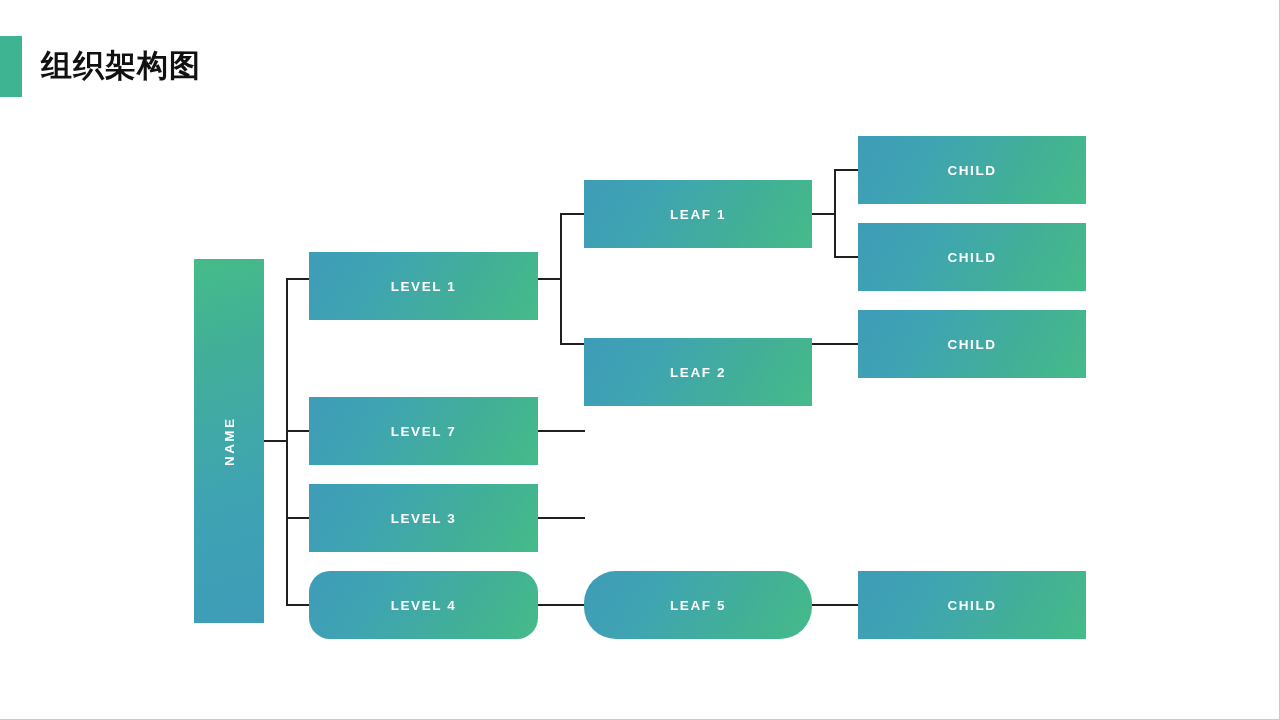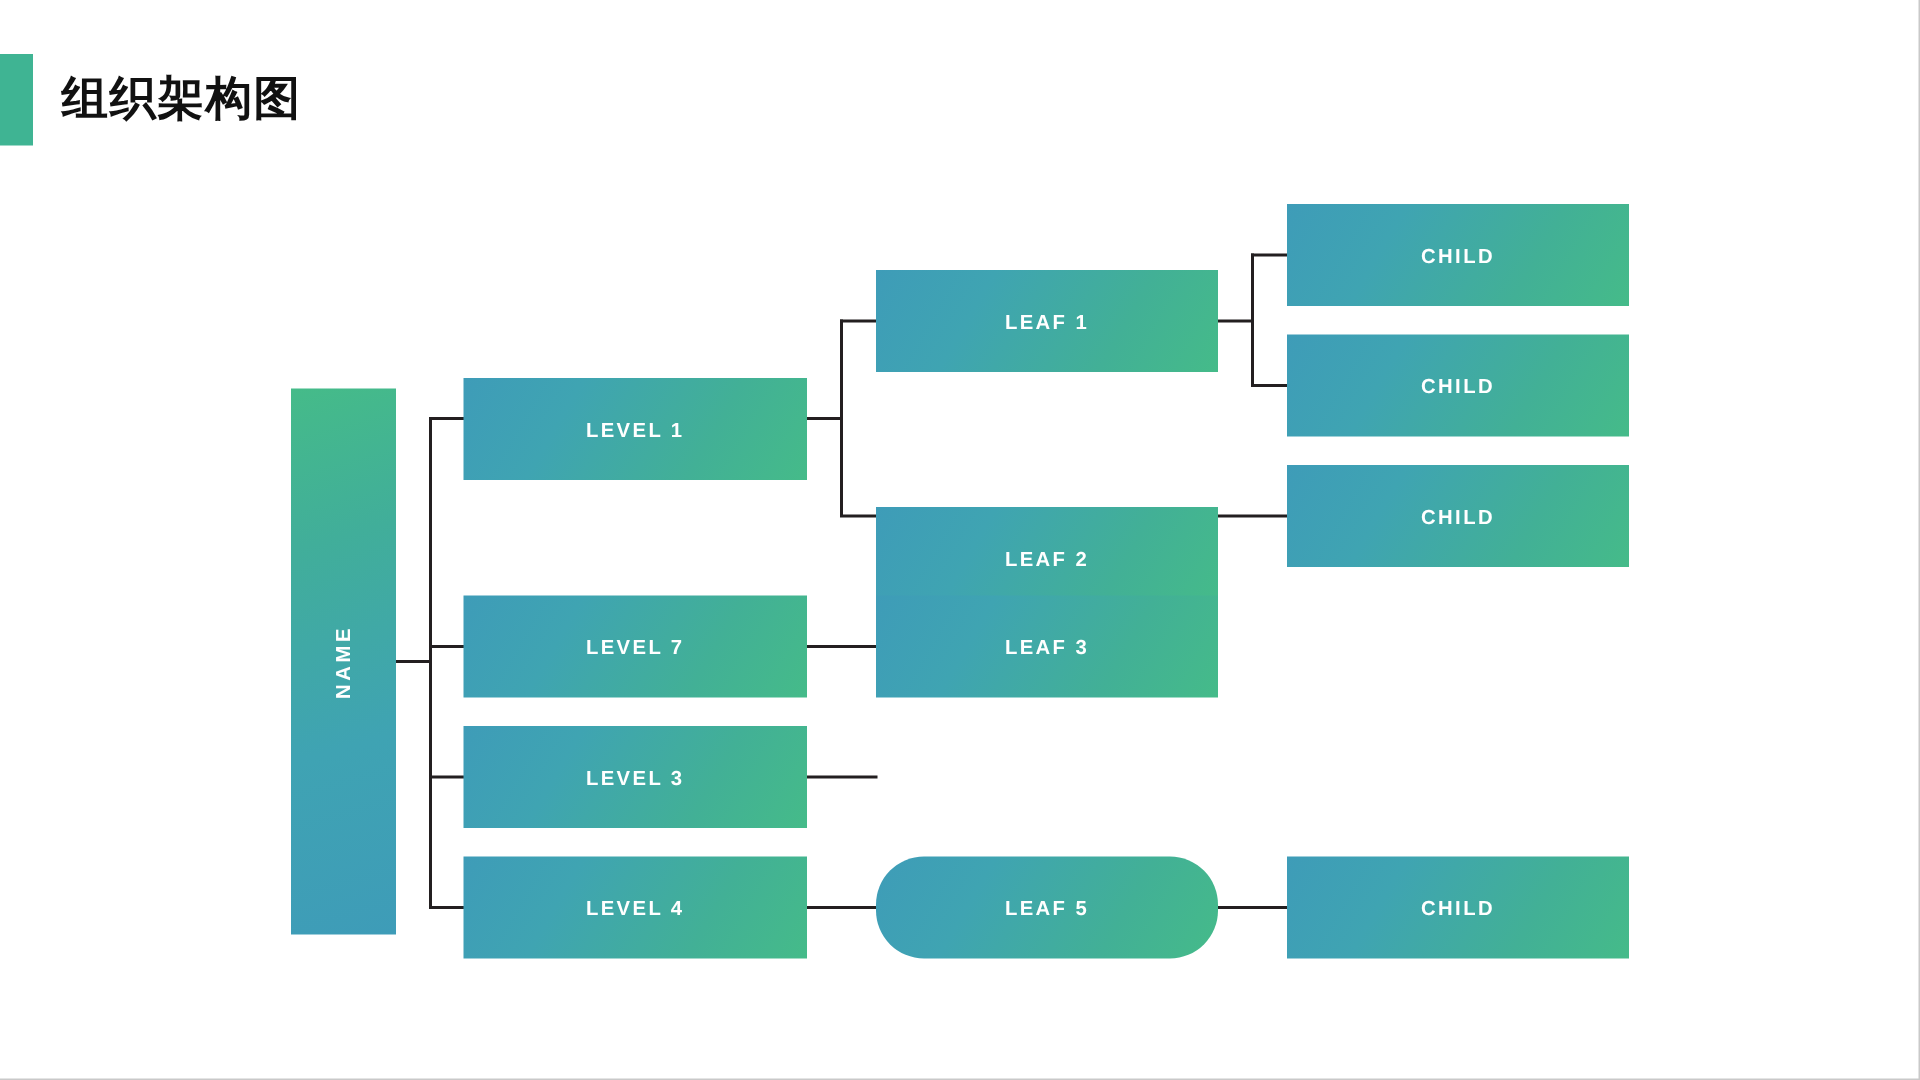--- a/index.html
+++ b/index.html
@@ -106,25 +106,24 @@
     <div class="connector h" style="left:834px; top:256px; width:25px;"></div>
 
     <div class="connector h" style="left:812px; top:343px; width:47px;"></div>
     <div class="connector h" style="left:812px; top:604px; width:47px;"></div>
 
     <div class="node vertical" style="left:194px; top:259px; width:70px;  height:364px;">NAME</div>
 
     <div class="node" style="left:309px; top:252px; width:229px; height:68px;">LEVEL 1</div>
     <div class="node" style="left:309px; top:397px; width:229px; height:68px;">LEVEL 7</div>
     <div class="node" style="left:309px; top:484px; width:229px; height:68px;">LEVEL 3</div>
-    <div class="node" style="left:309px; top:571px; width:229px; height:68px;">LEVEL 4</div>
+    <div class="node" style="left:309px; top:571px; width:229px; height:68px;border-radius:21px;">LEVEL 4</div>
 
     <div class="node" style="left:584px; top:180px; width:228px; height:68px;">LEAF 1</div>
     <div class="node" style="left:584px; top:310px; width:228px; height:68px;margin-top:28px;">LEAF 2</div>
-    <div class="node" style="left:584px; top:397px; width:228px; height:68px;">LEAF 3</div>
     <div class="node" style="left:584px; top:571px; width:228px; height:68px;border-radius:32px;">LEAF 5</div>
 
     <div class="node" style="left:858px; top:136px; width:228px; height:68px;">CHILD</div>
     <div class="node" style="left:858px; top:223px; width:228px; height:68px;">CHILD</div>
     <div class="node" style="left:858px; top:310px; width:228px; height:68px;">CHILD</div>
     <div class="node" style="left:858px; top:571px; width:228px; height:68px;">CHILD</div>
 
   </div>
 </div>
 

